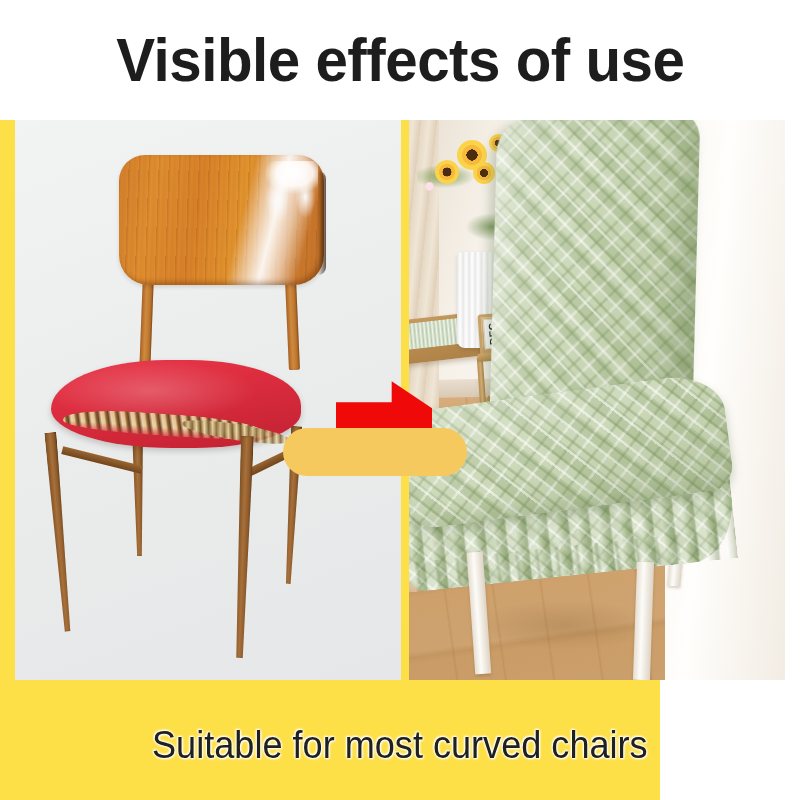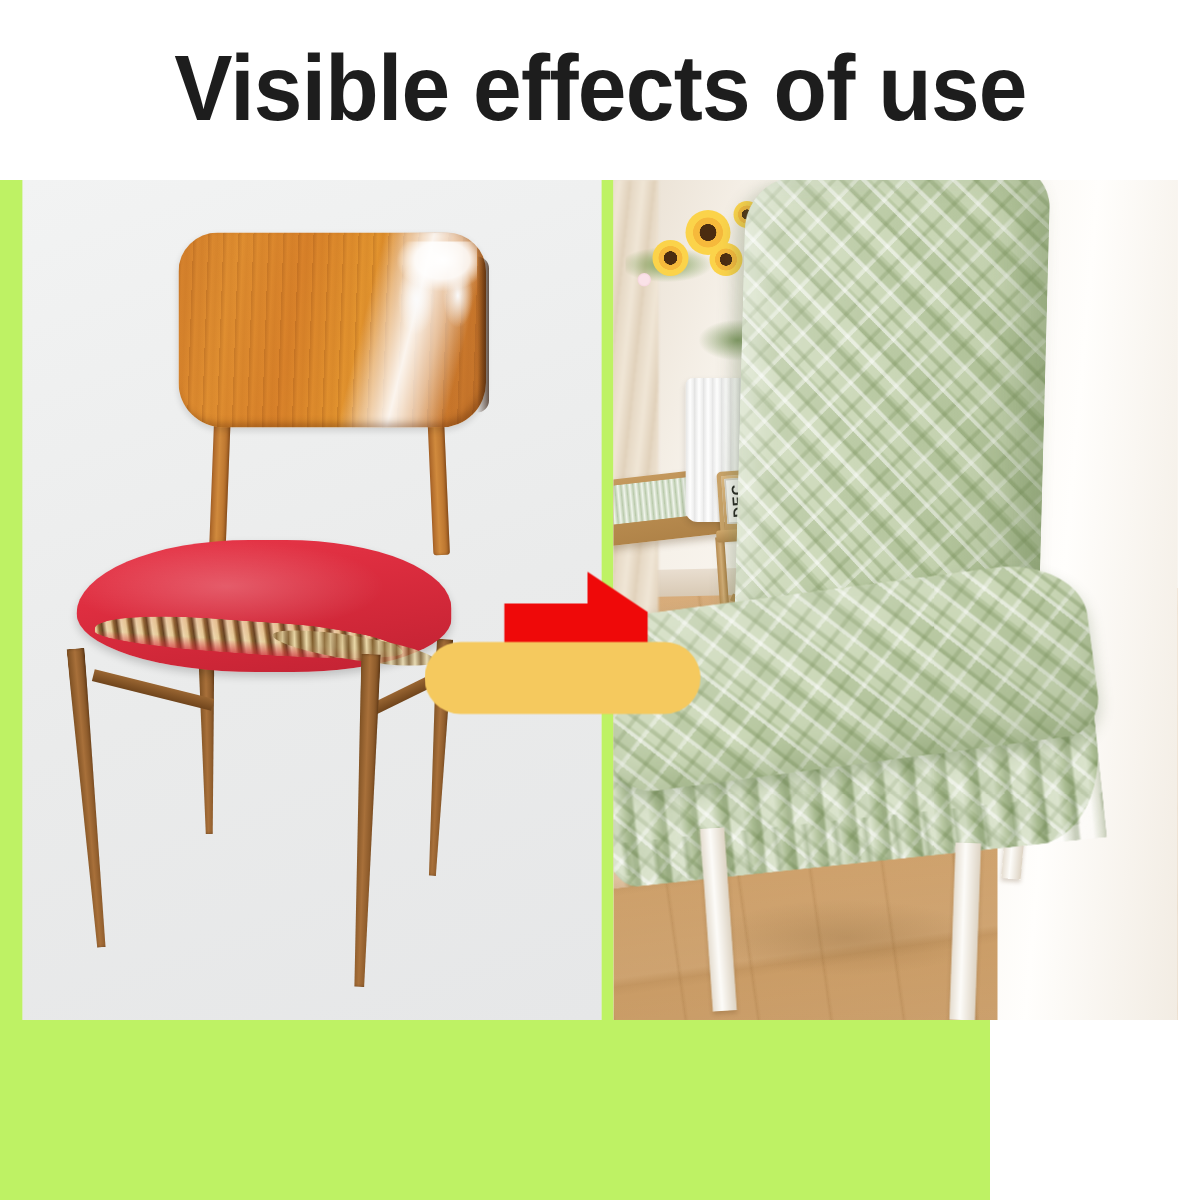--- a/index.html
+++ b/index.html
@@ -5,21 +5,21 @@
 <style>
   html, body {
     margin: 0; padding: 0;
     width: 800px; height: 800px;
     overflow: hidden;
     font-family: "Liberation Sans", sans-serif;
   }
   #poster {
     position: relative;
     width: 660px; height: 800px;
-    background: #bef264;
+    background: #fde047;
     box-sizing: border-box;
   }
   
   #title {
     position: absolute;
     left: 0; top: 0;
     width: 800px; height: 120px;
     background: #ffffff;
     display: flex; align-items: center; justify-content: center;
   }
@@ -482,14 +482,17 @@
       <div class="cover-seat-shade"></div>
     </div>
 
     <div class="chair-leg-w clw-1"></div>
     <div class="chair-leg-w clw-2"></div>
   </div>
 
   <div id="arrow"></div>
   <div id="pill"></div>
 
+  <div id="caption">
+    <div id="caption-text">Suitable for most curved chairs</div>
+  </div>
 
 </div>
 
 </body></html>

